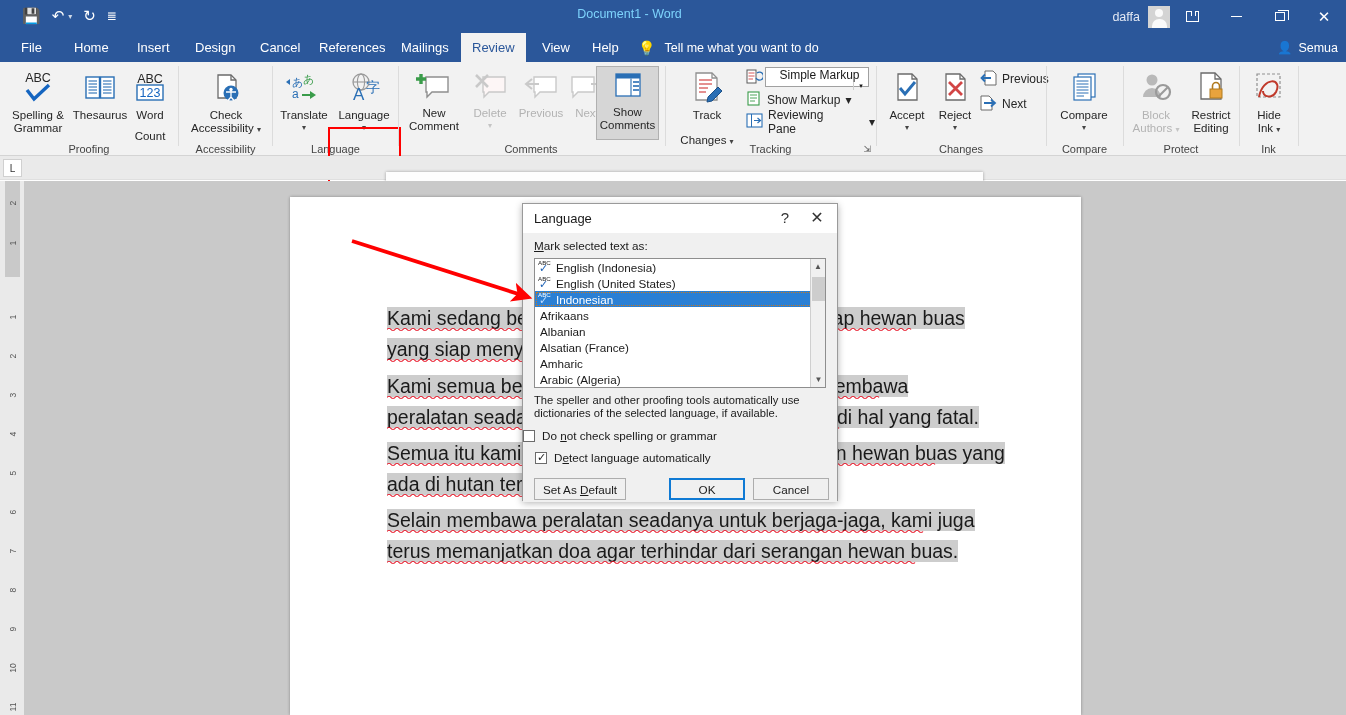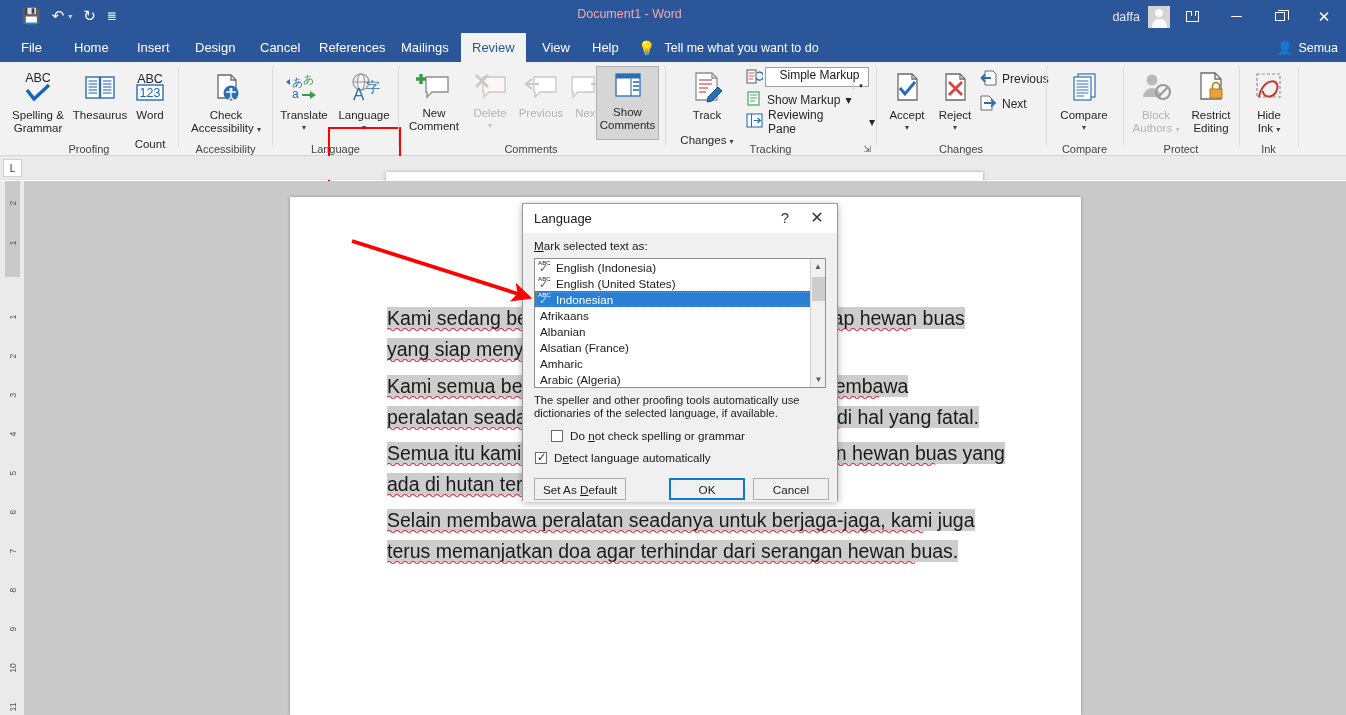--- a/index.html
+++ b/index.html
@@ -14,21 +14,21 @@
   
   .titlebar {
     position: absolute; left: 0; top: 0; width: 1346px; height: 33px;
     background: #2B579A;
   }
   .qat { position: absolute; left: 22px; top: 6px; display: flex; align-items: center; gap: 11px; }
   .qat-btn { color: #fff; font-size: 15px; line-height: 20px; cursor: default; }
   .qat-caret { color: #cfd9e8; font-size: 8px; margin-left: -7px; }
   .title-text {
     position: absolute; left: 0; top: 7px; width: 1259px; text-align: center;
-    color: #fca5a5; font-size: 12.5px;
+    color: #7dd3fc; font-size: 12.5px;
   }
   .tb-right { position: absolute; right: 0; top: 0; height: 33px; display: flex; align-items: center; }
   .acct-name { color: #e3e9f4; font-size: 12.5px; margin-right: 8px; }
   .avatar {
     width: 22px; height: 22px; background: #d4d4d4; position: relative; overflow: hidden;
   }
   .avatar::before { content:""; position:absolute; left:7px; top:3px; width:8px; height:8px; border-radius:50%; background:#fafafa; }
   .avatar::after { content:""; position:absolute; left:3.5px; top:13px; width:15px; height:11px; border-radius:7px 7px 0 0; background:#fafafa; }
   .tb-icon {
     width: 44px; height: 33px; display:flex; align-items:center; justify-content:center;
@@ -273,21 +273,21 @@
       </div>
       <div class="rbtn" style="left:128px; top:4px; width:44px;">
         <span class="ico">
           <svg width="40" height="34" viewBox="0 0 40 34">
             <text x="20" y="13" font-size="12.5" fill="#262626" text-anchor="middle" font-family="Liberation Sans">ABC</text>
             <rect x="7" y="15" width="26" height="15" fill="#fff" stroke="#2a6fb5" stroke-width="1.4"></rect>
             <text x="20" y="27" font-size="12.5" fill="#1565c0" text-anchor="middle" font-family="Liberation Sans">123</text>
           </svg>
         </span>
         <span class="lbl">Word</span>
-        <span class="lbl" style="margin-top:16px">Count</span>
+        <span class="lbl" style="margin-top:8px">Count</span>
       </div>
       <div class="rgroup-label">Proofing</div>
     </div>
     <div class="rsep" style="left:178px;"></div>
 
     <div class="rgroup" style="left:179px; width:93px;">
       <div class="rbtn" style="left:6px; top:4px; width:82px;">
         <span class="ico">
           <svg width="40" height="34" viewBox="0 0 40 34">
             <path d="M12 5 h13 l5 5 v18 h-18 z" fill="#fff" stroke="#6b6b6b" stroke-width="1.3"></path>
@@ -742,21 +742,21 @@
           <div class="sb-thumb"></div>
           <div class="sb-arrow" style="position:absolute;bottom:0;width:15px;">▼</div>
         </div>
       </div>
 
       <div class="dlg-desc">
         <div>The speller and other proofing tools automatically use</div>
         <div>dictionaries of the selected language, if available.</div>
       </div>
 
-      <div class="cbrow" style="left:28px; top:196px;">
+      <div class="cbrow" style="left:0; top:196px;">
         <span class="cbox"></span>
         <span><span>Do </span><span class="u">n</span><span>ot check spelling or grammar</span></span>
       </div>
       <div class="cbrow" style="left:12px; top:218px;">
         <span class="cbox checked"></span>
         <span><span>D</span><span class="u">e</span><span>tect language automatically</span></span>
       </div>
 
       <div class="dbtn" style="left:11px; top:245px; width:92px;">
         <span><span>Set As </span><span class="u">D</span><span>efault</span></span>

